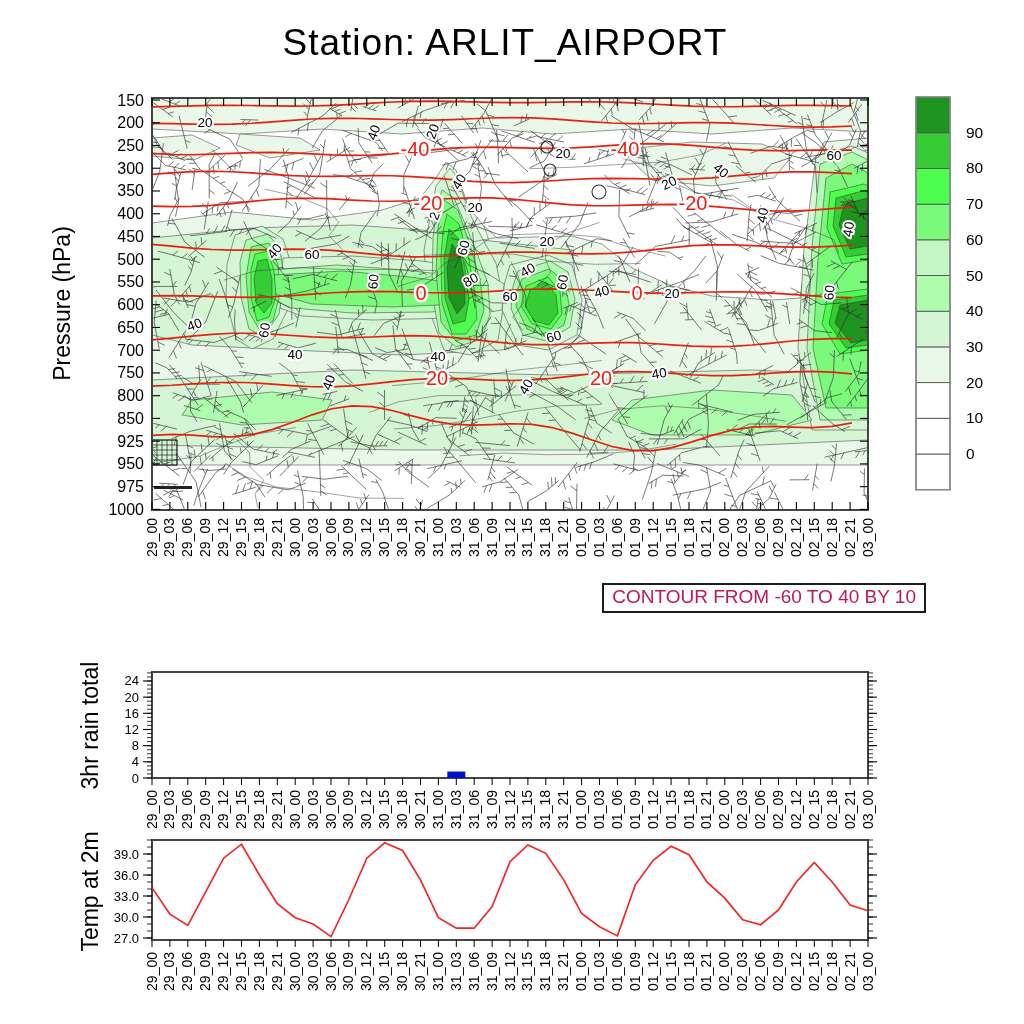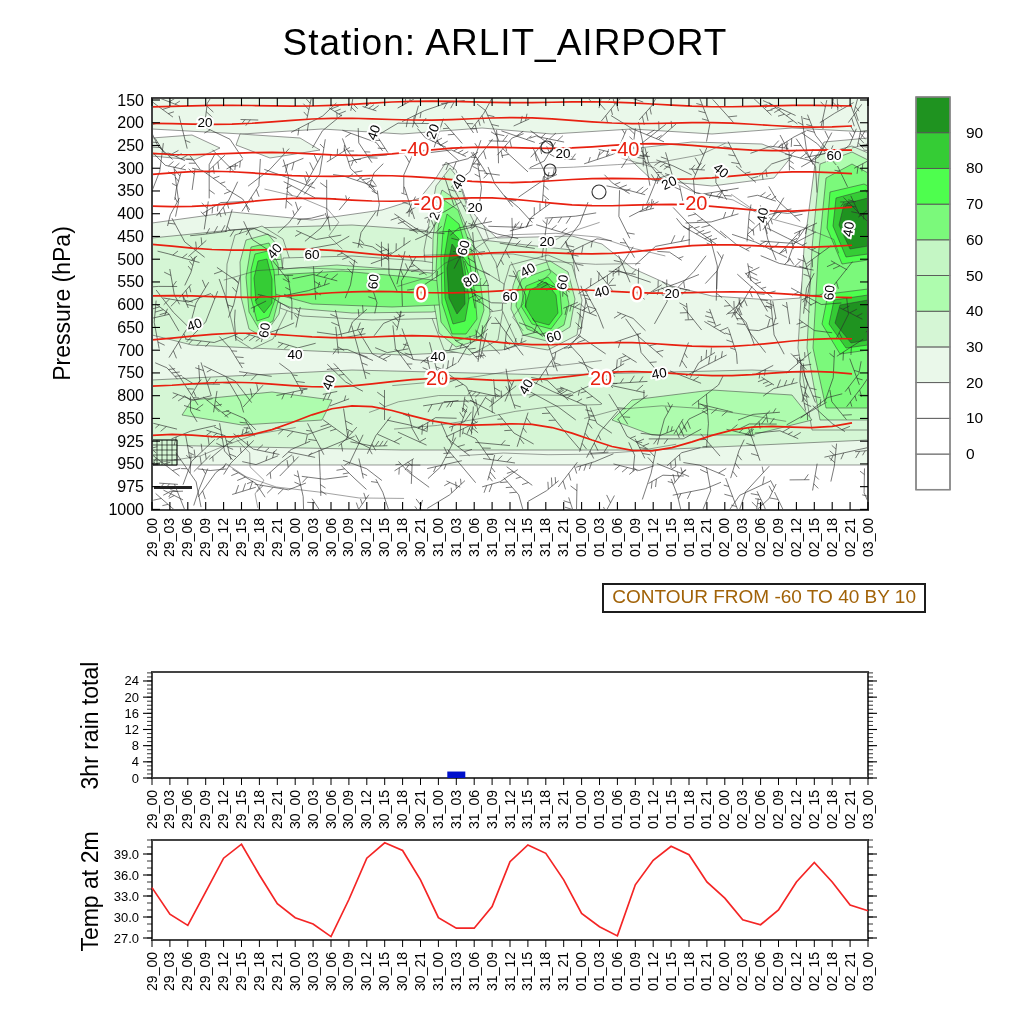--- a/index.html
+++ b/index.html
@@ -6,21 +6,21 @@
   .canvas{position:relative;width:1024px;height:1024px;background:#ffffff;overflow:hidden;
           font-family:"Liberation Sans",sans-serif;padding-left:40px;}
   .title{position:absolute;left:0;top:22px;width:1010px;text-align:center;
          font-size:37px;color:#000;letter-spacing:1px;}
   .ylab{position:absolute;width:300px;text-align:center;font-size:23px;color:#000;
         transform:rotate(-90deg);}
   #ylab-main{left:-88px;top:290px;}
   #ylab-rain{left:-60px;top:712px;}
   #ylab-temp{left:-60px;top:878px;}
   .note{position:absolute;top:583px;right:138px;border:2px solid #1c1c1c;background:#fff;
-        font-size:19px;color:#a16207;padding:1px 8px 3px 8px;}
+        font-size:19px;color:#be185d;padding:1px 8px 3px 8px;}
   svg{position:absolute;left:0;top:0;}
 </style>
 </head>
 <body>
 
 <div class="canvas">
   <div class="title">Station: ARLIT_AIRPORT</div>
   <div class="ylab" id="ylab-main">Pressure (hPa)</div>
   <div class="ylab" id="ylab-rain">3hr rain total</div>
   <div class="ylab" id="ylab-temp">Temp at 2m</div>

